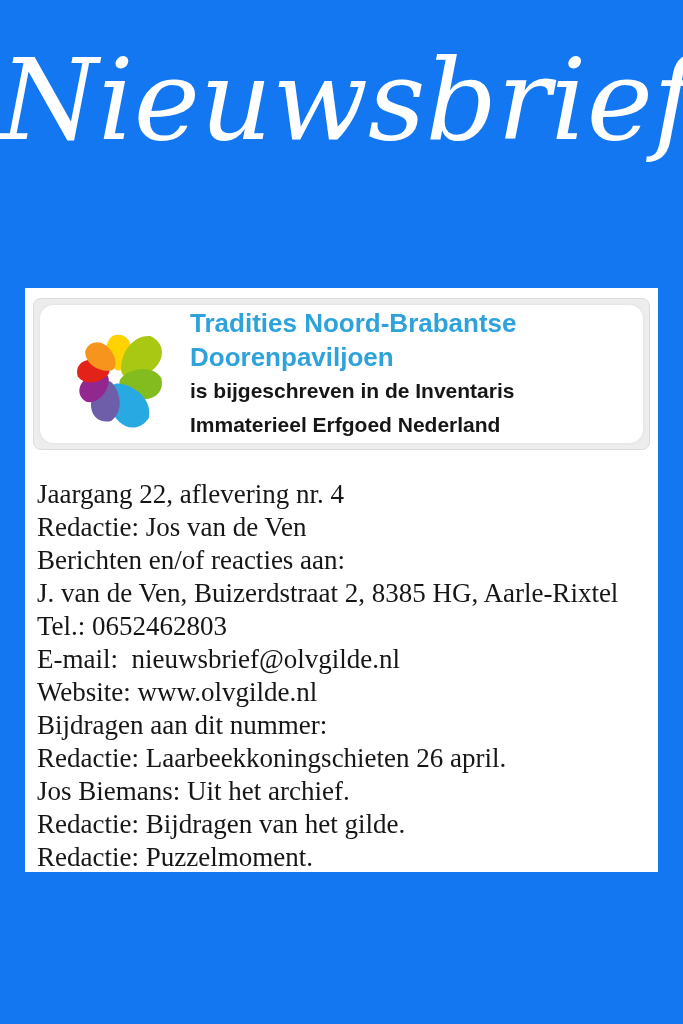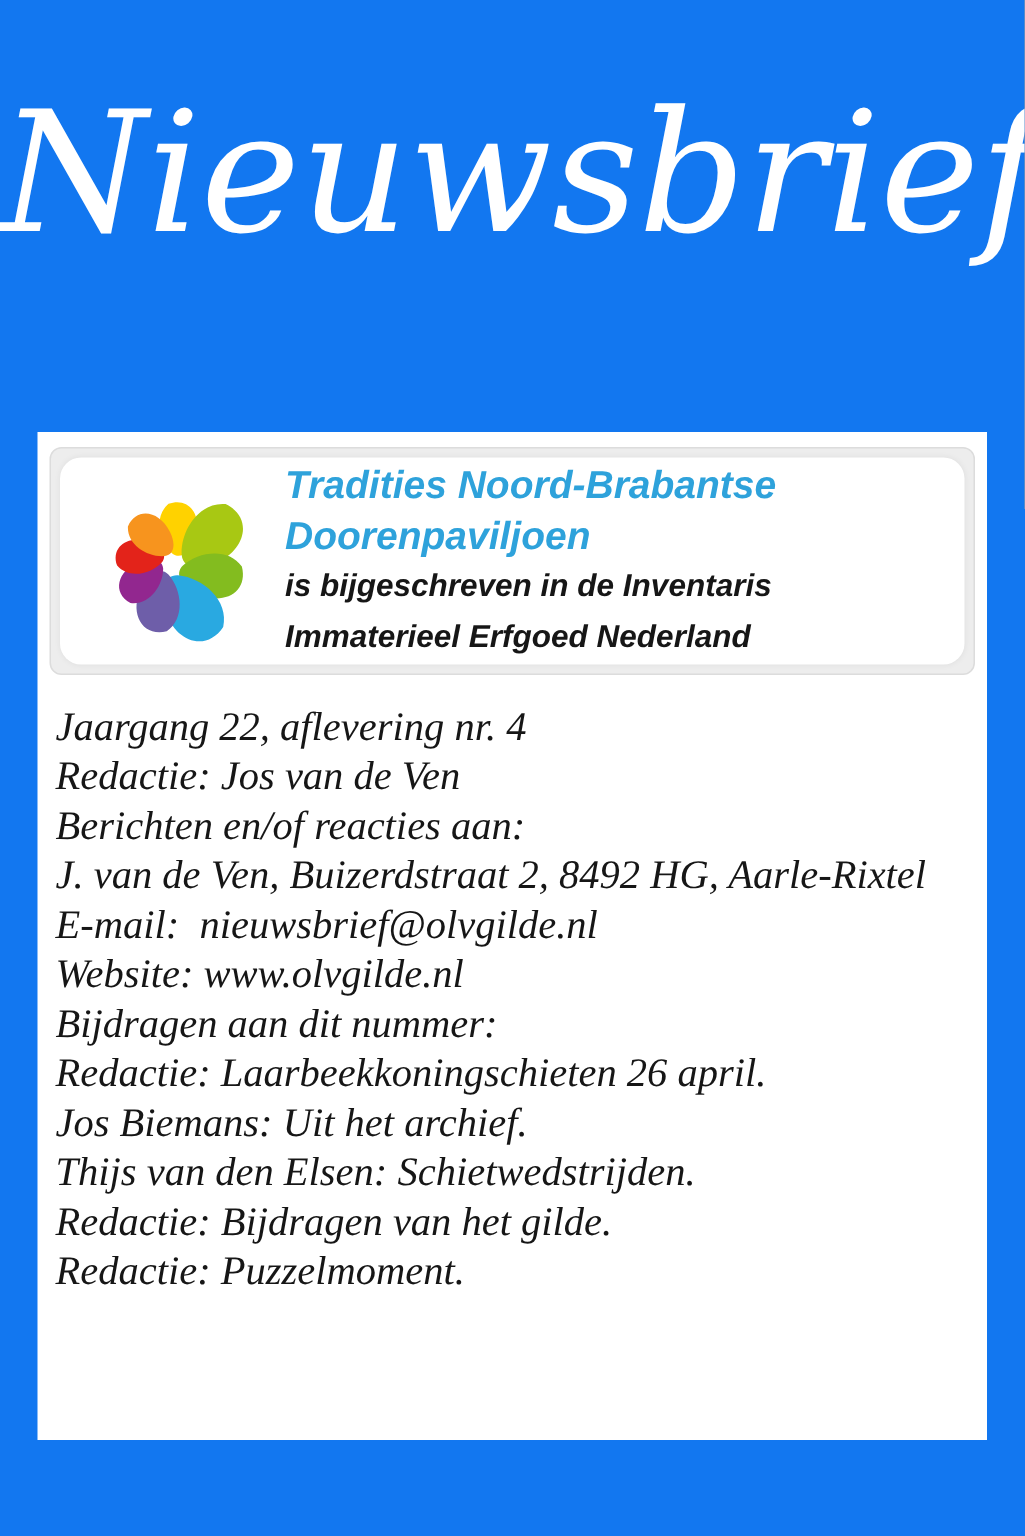--- a/index.html
+++ b/index.html
@@ -9,41 +9,40 @@
     position: relative;
     width: 683px;
     height: 1024px;
     margin: 0 auto;
     background: var(--background, #1277f0);
     overflow: hidden;
   }
 
   .newsletter-title {
     position: absolute;
-    top: 44px;
+    top: 28px;
     left: 0;
     width: 100%;
     text-align: center;
     color: var(--title-white, #ffffff);
     font-family: "DejaVu Serif", serif;
     font-style: italic;
     font-weight: 400;
     font-size: 112px;
     letter-spacing: 0px;
     line-height: 1.3;
   }
 
   .card {
     position: absolute;
     left: 25px;
     top: 288px;
     width: 633px;
-    height: 672px;
+    height: 584px;
     background: var(--card, #ffffff);
-    font-style: italic;
   }
 
   .banner {
     position: absolute;
     left: 8px;
     top: 10px;
     width: 617px;
     height: 152px;
     background: var(--banner-panel, #ededed);
     border: 1px solid #dcdcdc;
@@ -90,21 +89,21 @@
   .banner-subheading-line {
     color: var(--text-black, #161616);
     font-size: 21px;
     font-weight: 700;
     line-height: 34px;
   }
 
   .info-block {
     position: absolute;
     left: 12px;
-    top: 180px;
+    top: 190px;
     right: 6px;
   }
 
   .info-line {
     color: var(--text-black, #161616);
     font-family: "Liberation Serif", serif;
     font-size: 27px;
     line-height: 33px;
     white-space: pre;
   }
@@ -143,25 +142,25 @@
           <div class="banner-subheading-line">Immaterieel Erfgoed Nederland</div>
         </div>
 
       </div>
     </div>
 
     <div class="info-block">
       <div class="info-line">Jaargang 22, aflevering nr. 4</div>
       <div class="info-line">Redactie: Jos van de Ven</div>
       <div class="info-line">Berichten en/of reacties aan:</div>
-      <div class="info-line">J. van de Ven, Buizerdstraat 2, 8492 HG, Aarle-Rixtel</div>
+      <div class="info-line">J. van de Ven, Buizerdstraat 2, 8385 HG, Aarle-Rixtel</div>
+      <div class="info-line">Tel.: 0652462803</div>
       <div class="info-line">E-mail:  nieuwsbrief@olvgilde.nl</div>
       <div class="info-line">Website: www.olvgilde.nl</div>
       <div class="info-line">Bijdragen aan dit nummer:</div>
       <div class="info-line">Redactie: Laarbeekkoningschieten 26 april.</div>
       <div class="info-line">Jos Biemans: Uit het archief.</div>
-      <div class="info-line">Thijs van den Elsen: Schietwedstrijden.</div>
       <div class="info-line">Redactie: Bijdragen van het gilde.</div>
       <div class="info-line">Redactie: Puzzelmoment.</div>
     </div>
 
   </div>
 </div>
 
 </body></html>

